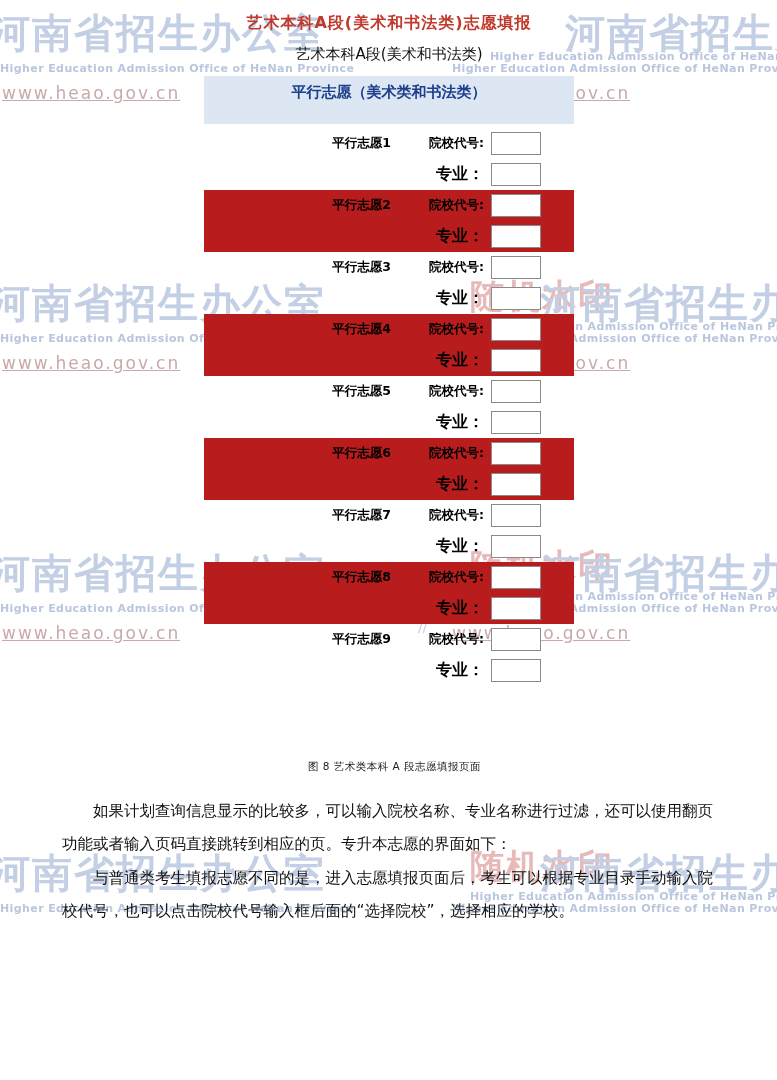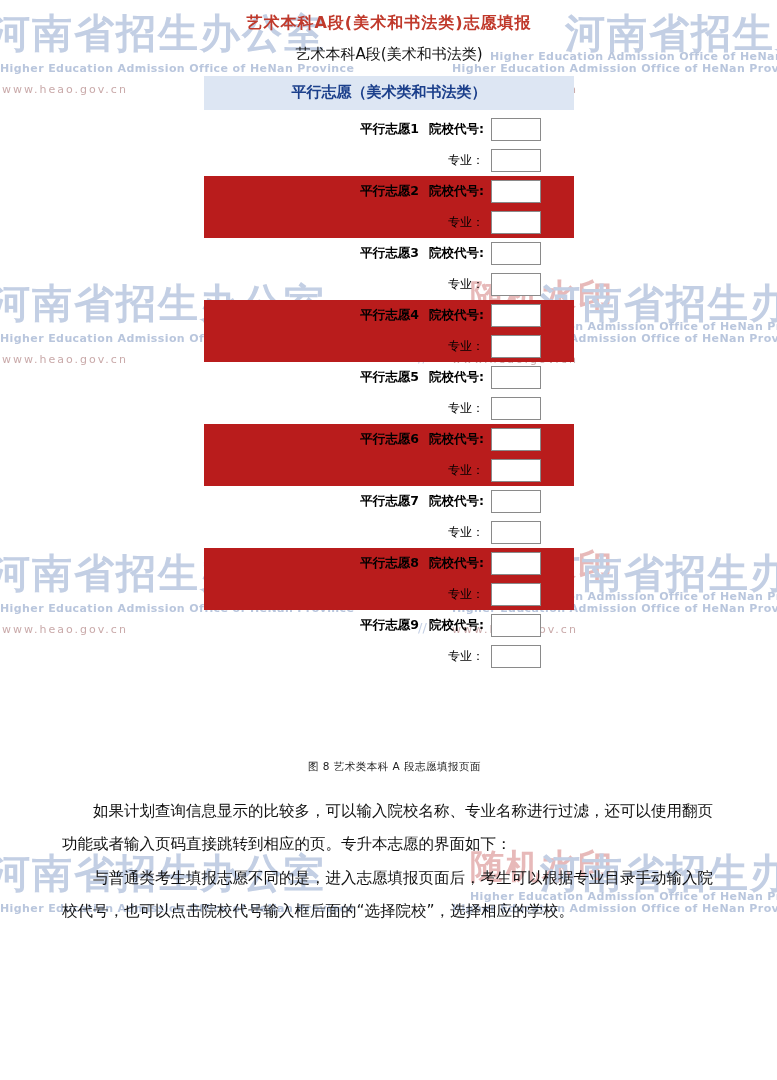--- a/index.html
+++ b/index.html
@@ -35,23 +35,24 @@
     color: #c3cfe4;
     letter-spacing: 2px;
   }
   .wm-mid {
     font-size: 11px;
     font-weight: bold;
     color: #b9c6dd;
     letter-spacing: 0.4px;
   }
   .wm-small {
-    font-size: 11px;
+    font-size: 17px;
     color: #c9a9a9;
     letter-spacing: 2px;
+    text-decoration: underline;
   }
   .wm-red {
     font-size: 34px;
     font-weight: bold;
     color: #e7b9b9;
     letter-spacing: 2px;
     margin-left: 40px;
   }
   .wm-slash {
     font-size: 13px;
@@ -80,57 +81,58 @@
     font-size: 15px;
     line-height: 28px;
     padding-top: 6px;
   }
   .band {
     background: #dde6f3;
     text-align: center;
     color: #1b3f8b;
     font-weight: bold;
     font-size: 15px;
-    padding: 7px 0 8px;
+    padding: 7px 0 22px;
     margin-top: 8px;
   }
   .rows {
     margin-top: 4px;
   }
   .row {
     display: flex;
     align-items: center;
     justify-content: flex-end;
     height: 31px;
     padding-right: 0px;
   }
   .row.shaded {
     background: #b91c1c;
   }
   .row .lbl-group {
     display: flex;
     align-items: center;
     justify-content: flex-end;
     white-space: nowrap;
+    gap: 28px;
   }
   .lbl-order {
     font-size: 12.5px;
     font-weight: bold;
     color: #000;
     margin-right: 10px;
   }
   .lbl-field {
     font-size: 12.5px;
     font-weight: bold;
     color: #000;
     margin-right: 7px;
   }
   .lbl-field.major {
-    font-weight: normal;
-    font-size: 12px;
+    font-weight: bold;
+    font-size: 16px;
   }
   .cell-input {
     width: 50px;
     height: 23px;
     border: 1px solid #8a8a8a;
     background: #fff;
     box-sizing: border-box;
     margin-right: 33px;
   }
   .caption {

